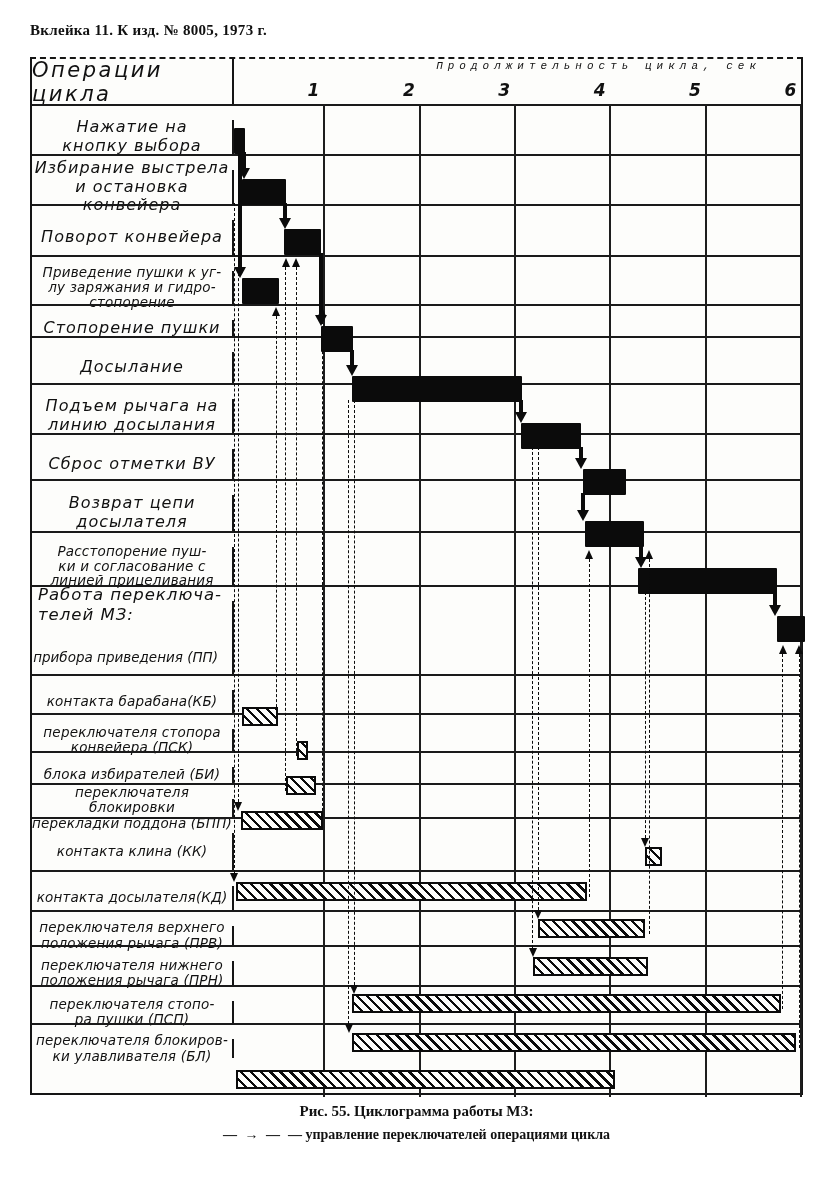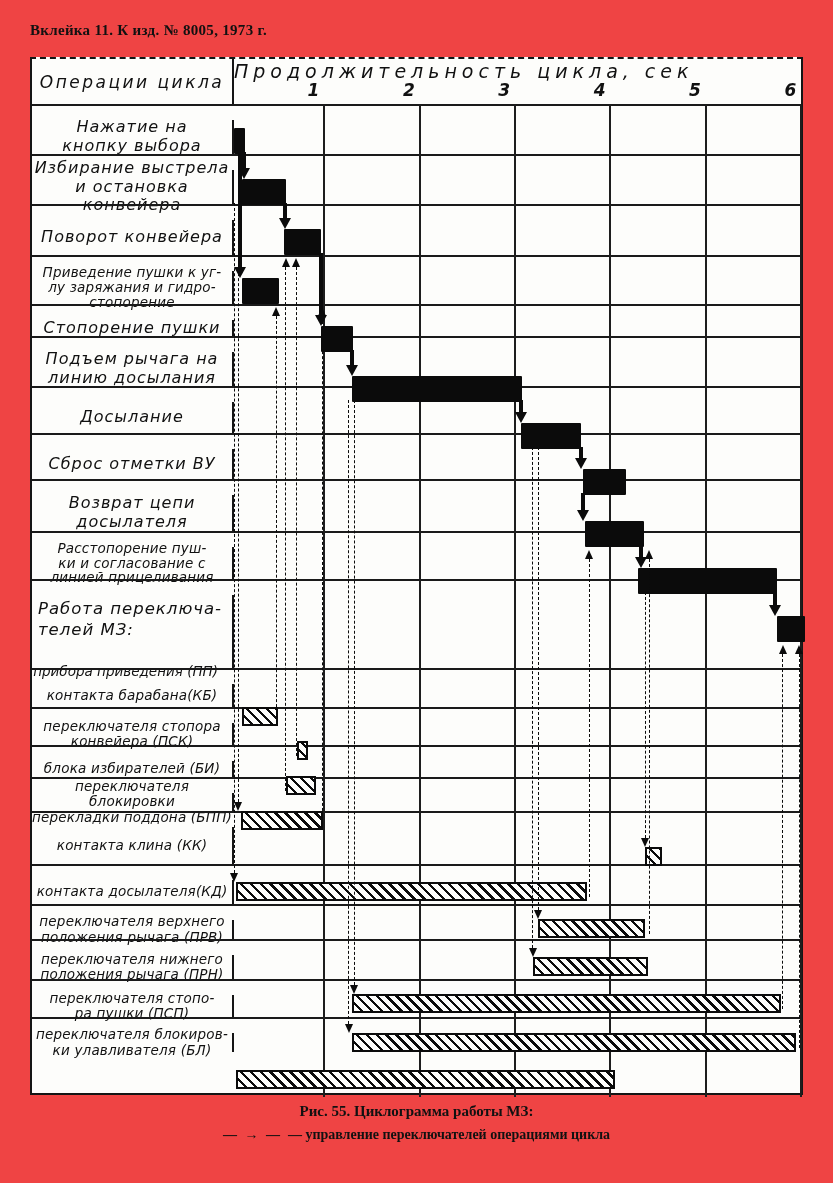--- a/index.html
+++ b/index.html
@@ -1,40 +1,40 @@
 <!DOCTYPE html>
 <html><head>
 <meta charset="utf-8">
 <style>
   html,body{margin:0;padding:0;background:#e8e8e4;}
-  .page{position:relative;width:833px;height:1183px;background:#ef4444;color:#111;
+  .page{position:relative;width:833px;height:1183px;background:#ffffff;color:#111;
         font-family:"DejaVu Sans",sans-serif;overflow:hidden;}
   .page-caption{position:absolute;left:30px;top:22px;font-family:"Liberation Serif",serif;
         font-weight:bold;font-size:15px;letter-spacing:.3px;}
   
   .cyclo{position:absolute;left:30px;top:57px;width:773px;height:1038px;
         border:2.5px solid #151515;border-top-style:dashed;box-sizing:border-box;background:#fdfdfb;}
   .hdr{position:relative;height:45px;display:flex;}
   .hdr-ops{width:202px;box-sizing:border-box;border-right:2.5px solid #151515;
         display:flex;align-items:center;justify-content:center;font-style:italic;
-        font-size:17px;letter-spacing:2.5px;}
+        font-size:21px;letter-spacing:2.5px;}
   .hdr-time{position:relative;flex:1;}
-  .hdr-title{position:absolute;left:0;right:40px;top:1px;text-align:left;font-style:italic;
-        font-size:19px;letter-spacing:5px;white-space:nowrap;}
+  .hdr-title{position:absolute;left:0;right:40px;top:1px;text-align:right;font-style:italic;
+        font-size:11px;letter-spacing:5px;white-space:nowrap;font-family:Liberation Mono, monospace;}
   .tick{position:absolute;top:21px;width:30px;text-align:right;font-style:italic;
         font-size:17px;font-weight:bold;}
   .body{position:relative;}
   .c-row{position:relative;border-top:2px solid #1a1a1a;box-sizing:border-box;}
   .lbl{position:absolute;left:0;top:14px;bottom:0;width:202px;box-sizing:border-box;
         border-right:2.5px solid #151515;display:flex;align-items:center;justify-content:center;
         font-style:italic;white-space:pre-line;text-align:center;line-height:1.18;}
   .lbl.op{font-size:16px;letter-spacing:1px;}
   .lbl.op.small{font-size:13.5px;letter-spacing:.2px;line-height:1.1;}
   .lbl.sw{font-size:13.5px;letter-spacing:.2px;line-height:1.12;}
-  .lbl.grp{flex-direction:column;align-items:stretch;justify-content:space-between;
+  .lbl.grp{flex-direction:column;align-items:stretch;justify-content:flex-end;
         padding:4px 0 8px 0;}
   .grp-title{font-size:16.5px;letter-spacing:1px;text-align:left;padding-left:6px;white-space:pre-line;line-height:1.25;}
   .grp-sub{font-size:13.5px;text-align:right;padding-right:14px;margin-top:24px;}
   .gridline{position:absolute;top:0;bottom:0;width:2px;background:#1d1d1d;}
   .bar-op{position:absolute;background:#0b0b0b;border-radius:1px;}
   .bar-sw{position:absolute;box-sizing:border-box;border:2px solid #0b0b0b;background:
         repeating-linear-gradient(45deg,#fdfdfb 0 4.5px,#0b0b0b 4.5px 7px);}
   .arr-line-thick{position:absolute;width:4px;background:#0b0b0b;}
   .arr-line-thin{position:absolute;width:0;border-left:1.5px dashed #0b0b0b;}
   .arr-head{position:absolute;width:0;height:0;}
@@ -88,35 +88,35 @@
           <div class="lbl op">Поворот конвейера</div>
         </div>
         <div class="c-row" style="height: 49px;">
           <div class="lbl op small">Приведение пушки к уг-
 лу заряжания и гидро-
 стопорение</div>
         </div>
         <div class="c-row" style="height: 32px;">
           <div class="lbl op">Стопорение пушки</div>
         </div>
+        <div class="c-row" style="height: 47px;">
+          <div class="lbl op">Досылание</div>
+        </div>
         <div class="c-row" style="height: 50px;">
           <div class="lbl op">Подъем рычага на
 линию досылания</div>
         </div>
-        <div class="c-row" style="height: 47px;">
-          <div class="lbl op">Досылание</div>
-        </div>
         <div class="c-row" style="height: 46px;">
           <div class="lbl op">Сброс отметки ВУ</div>
         </div>
         <div class="c-row" style="height: 52px;">
           <div class="lbl op">Возврат цепи
 досылателя</div>
         </div>
-        <div class="c-row" style="height: 48px;">
+        <div class="c-row" style="height: 54px;">
           <div class="lbl op small">Расстопорение пуш-
 ки и согласование с
 линией прицеливания</div>
         </div>
         <div class="c-row" style="height: 89px;">
           <div class="lbl grp"><div class="grp-title">Работа переключа-
 телей МЗ:</div><div class="grp-sub">прибора приведения (ПП)</div></div>
         </div>
         <div class="c-row" style="height: 39px;">
           <div class="lbl sw">контакта барабана(КБ)</div>

